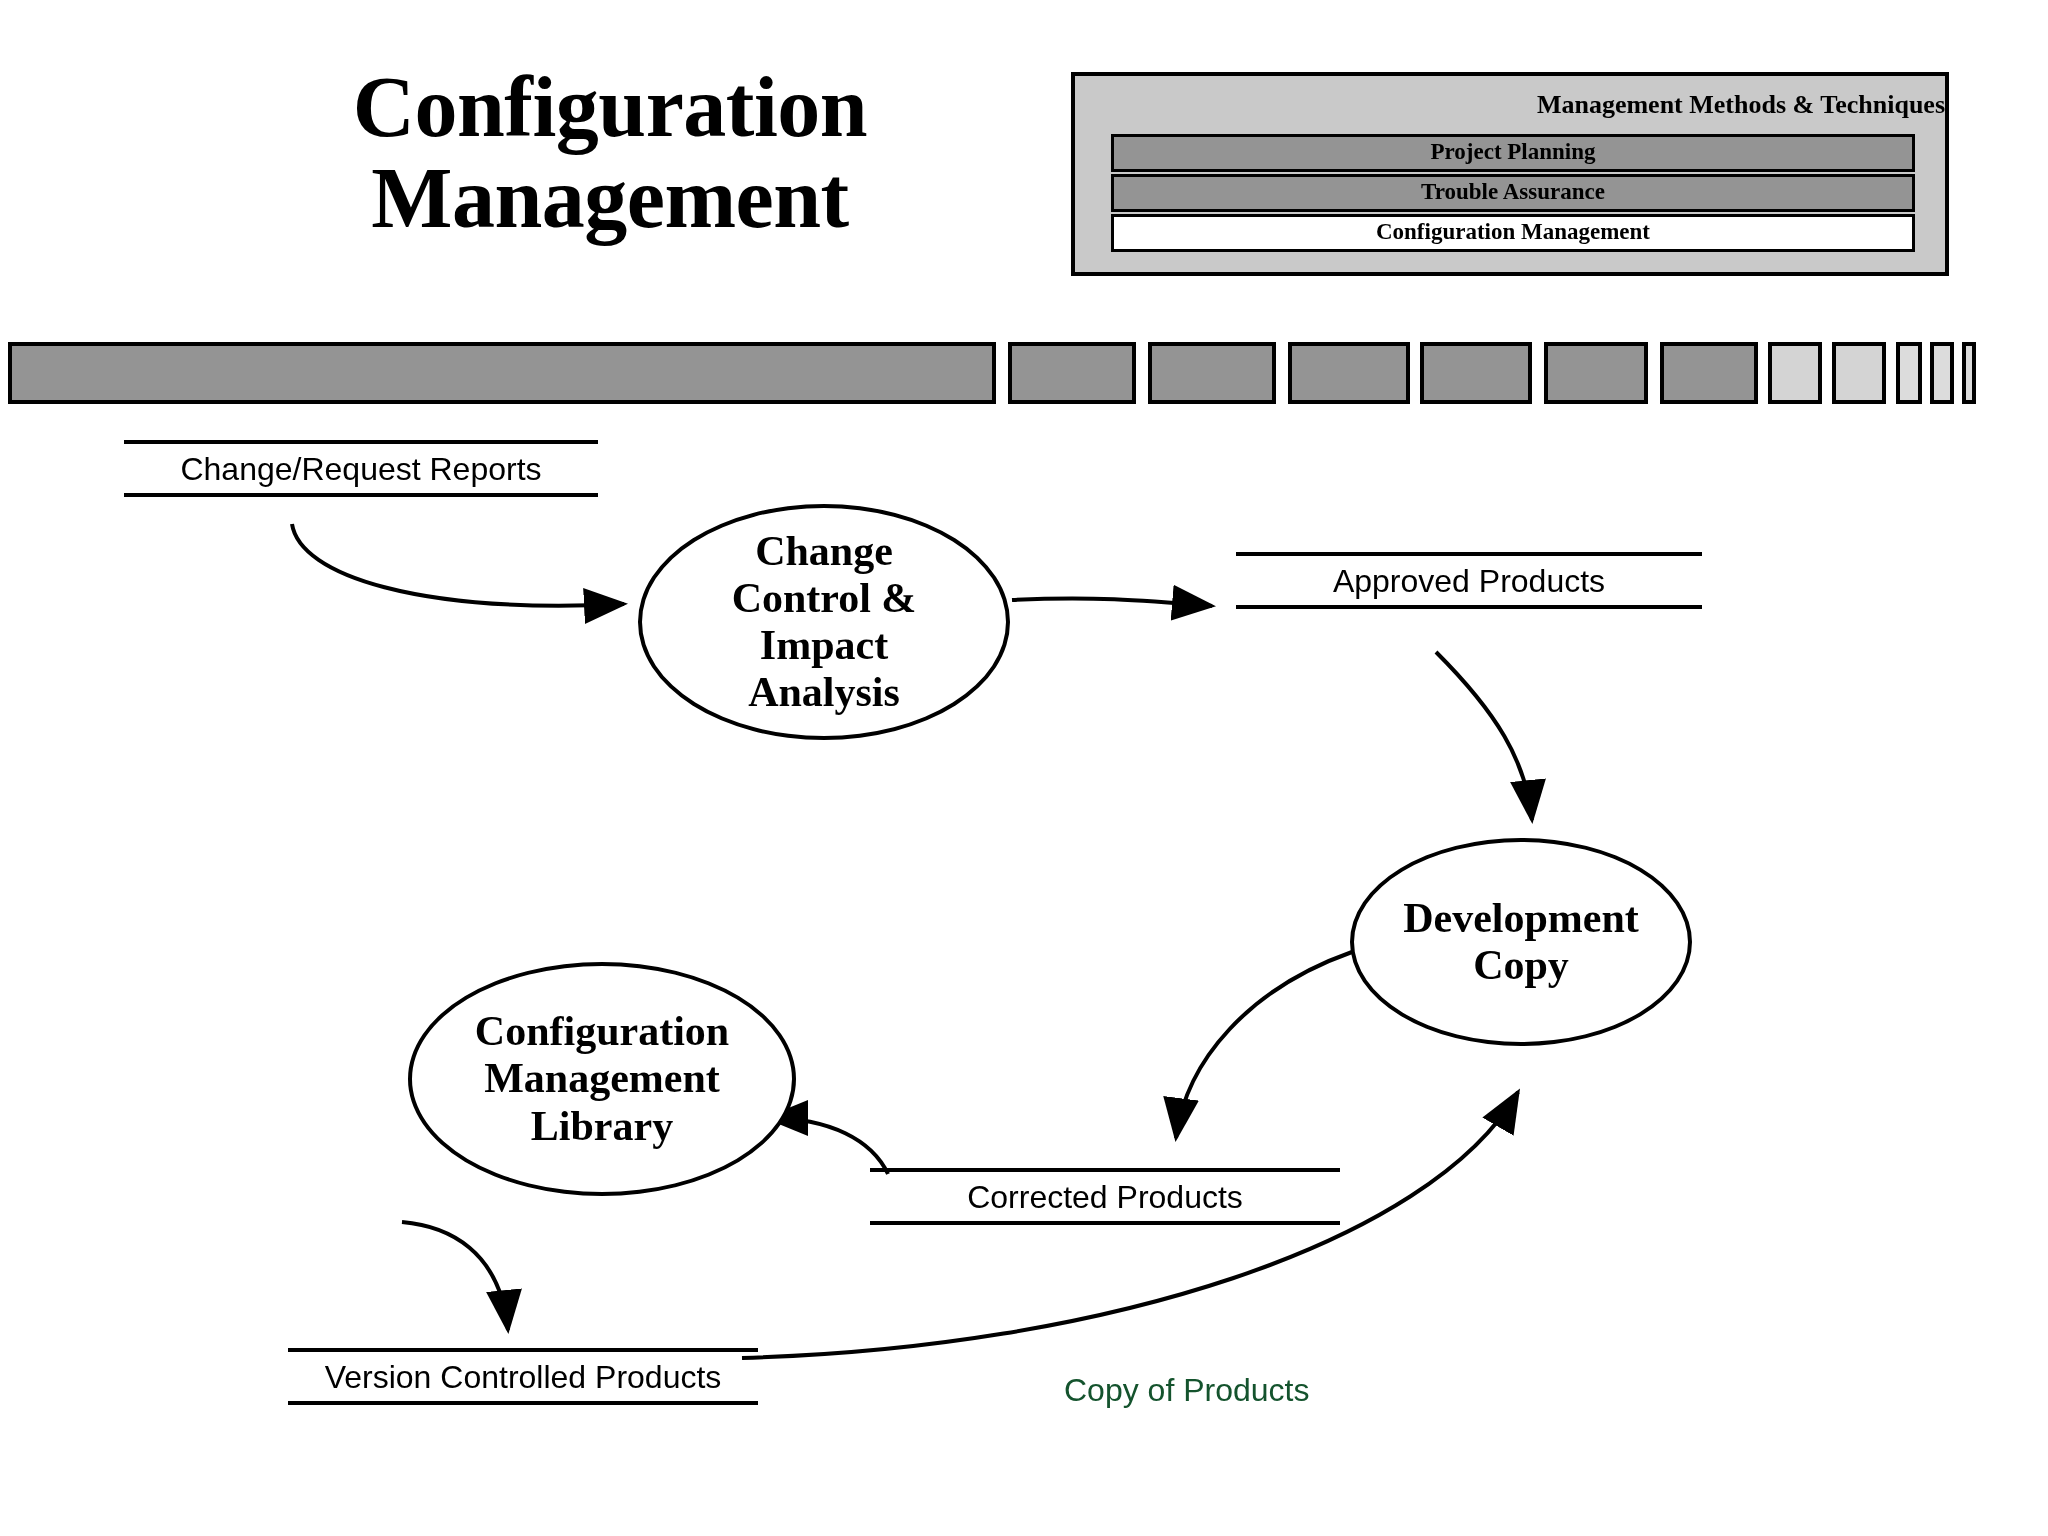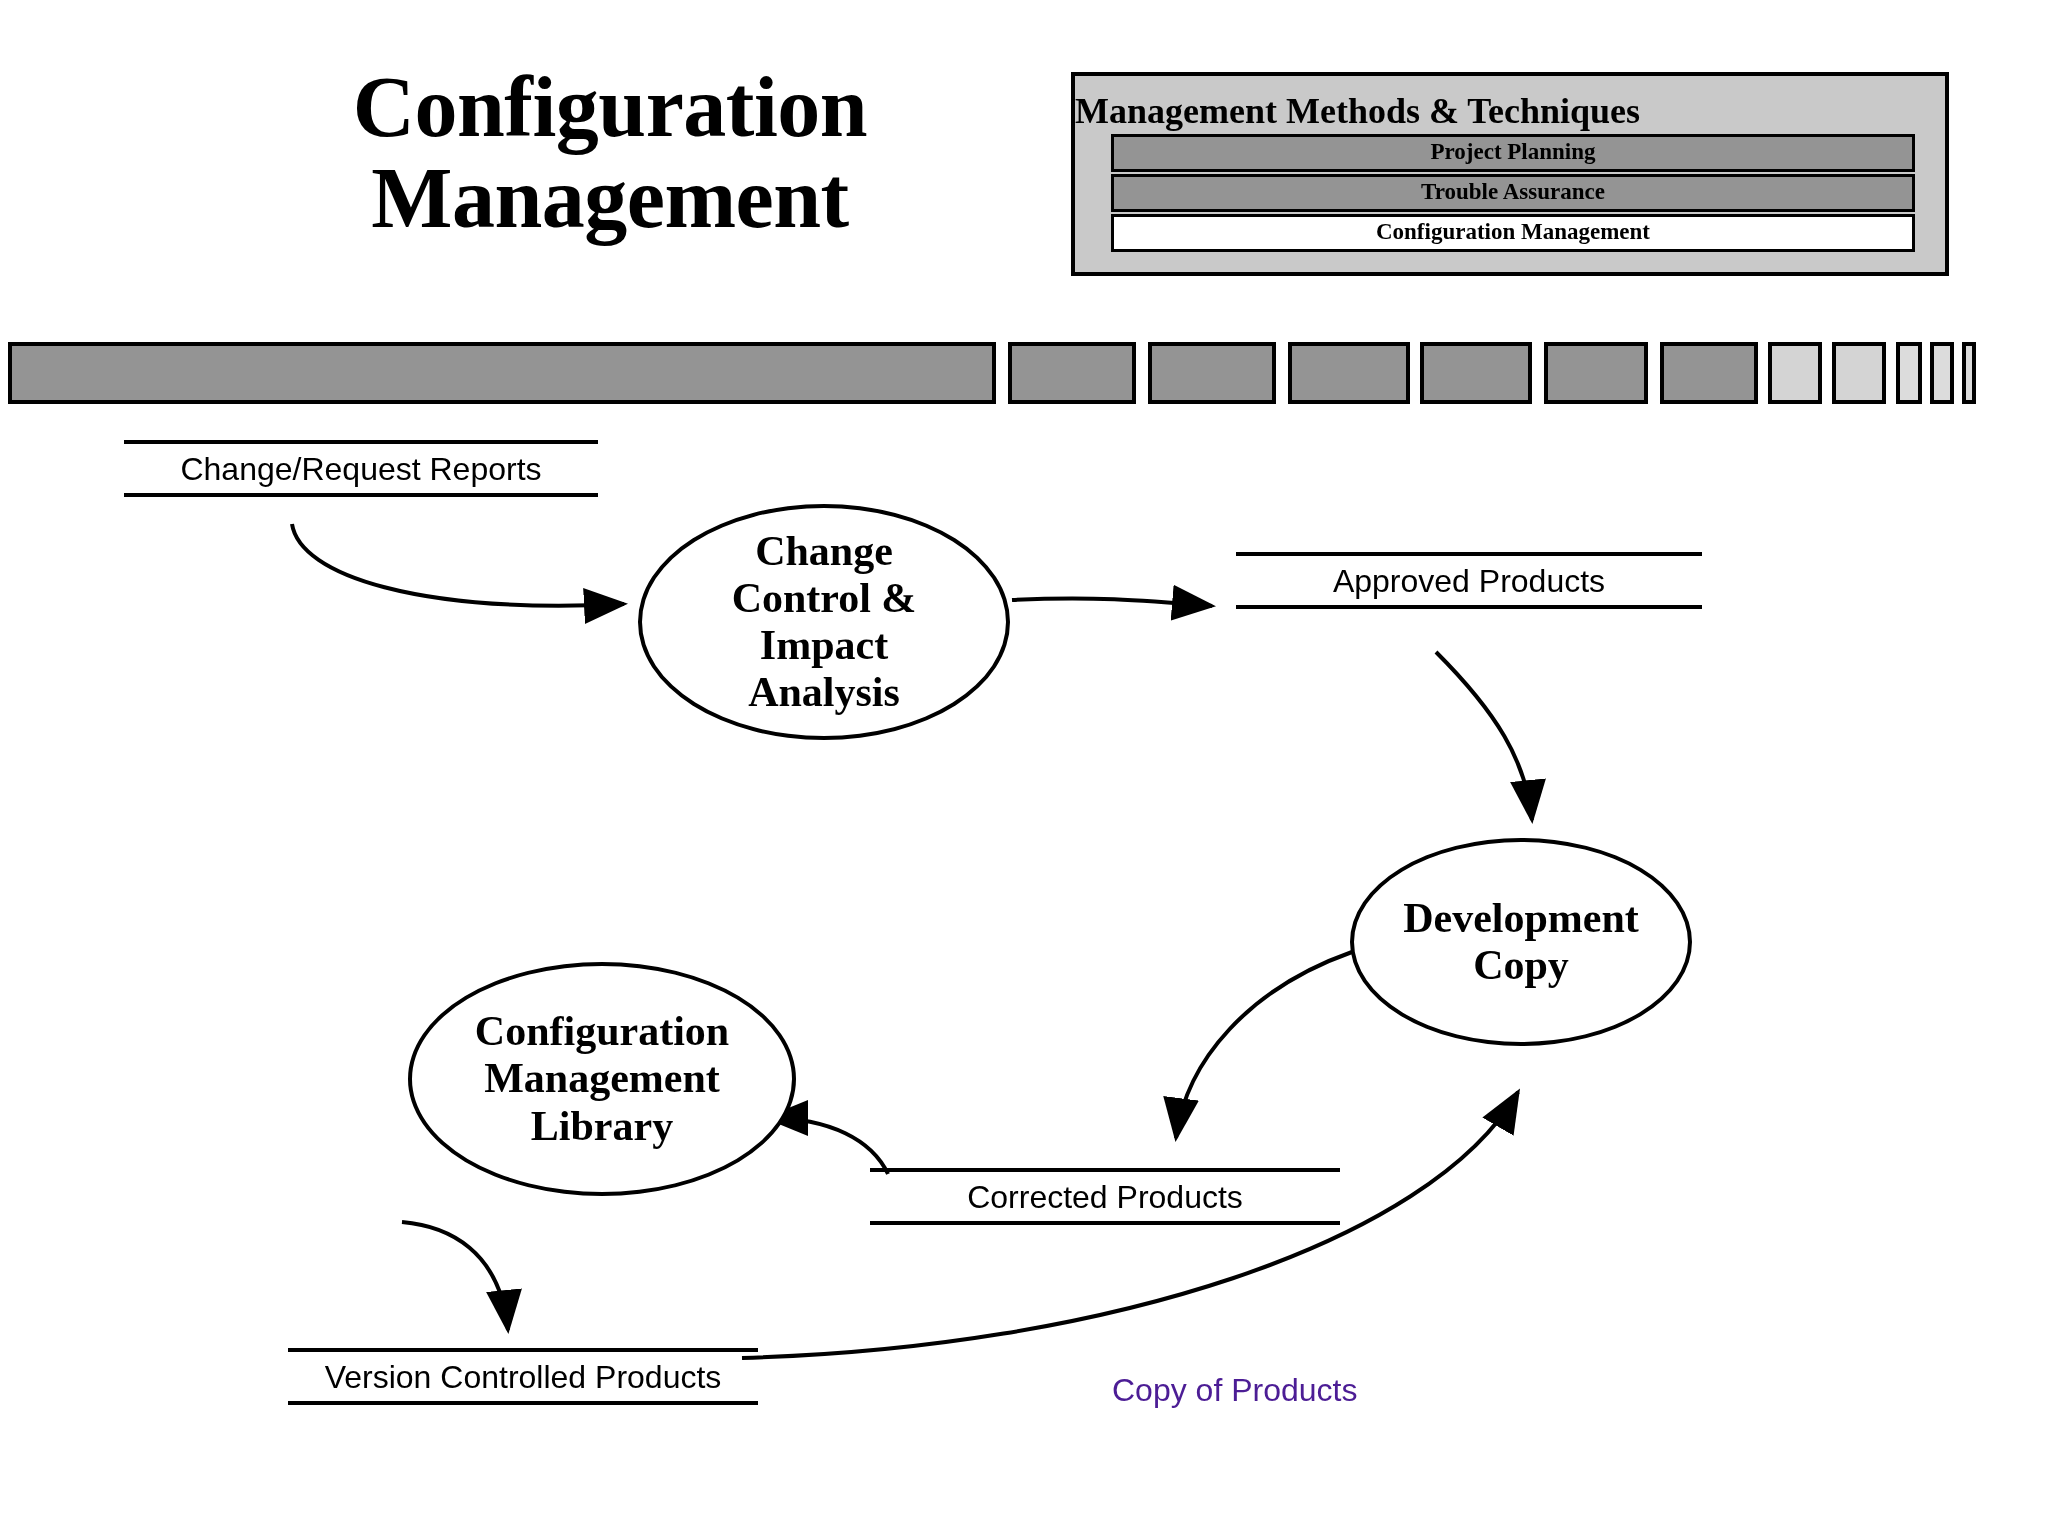--- a/index.html
+++ b/index.html
@@ -42,24 +42,24 @@
     height: 204px;
     background: #c9c9c9;
     border: 4px solid #000000;
     box-sizing: border-box;
   }
   #legend-title {
     position: absolute;
     left: 0;
     top: 14px;
     width: 100%;
-    text-align: left;
-    font-family: "Liberation Serif", serif;
-    font-weight: bold;
-    font-size: 36px;
+    text-align: right;
+    font-family: "Liberation Serif", serif;
+    font-weight: bold;
+    font-size: 26px;
     color: #000000;
   }
   #legend-rows {
     position: absolute;
     left: 36px;
     top: 58px;
     right: 30px;
   }
   .legend-row {
     height: 38px;
@@ -108,23 +108,22 @@
   .store .store-text {
     padding: 9px 10px 8px 10px;
     line-height: 1;
   }
 
   
   .plain-label {
     position: absolute;
     font-family: "Liberation Sans", sans-serif;
     font-size: 32px;
-    color: #4c1d95;
+    color: #14532d;
     white-space: nowrap;
-    margin-left: 48px;
   }
 
   
   .process {
     position: absolute;
     border: 4px solid #000000;
     border-radius: 50%;
     background: #ffffff;
     box-sizing: border-box;
     display: flex;

